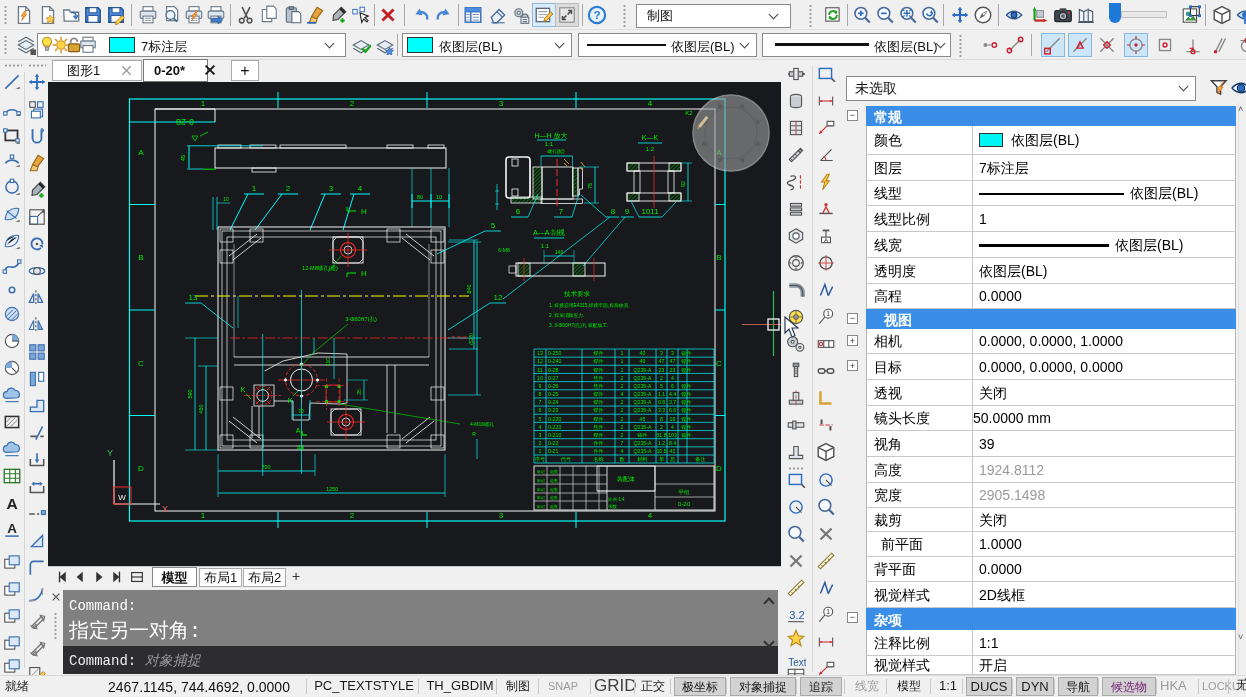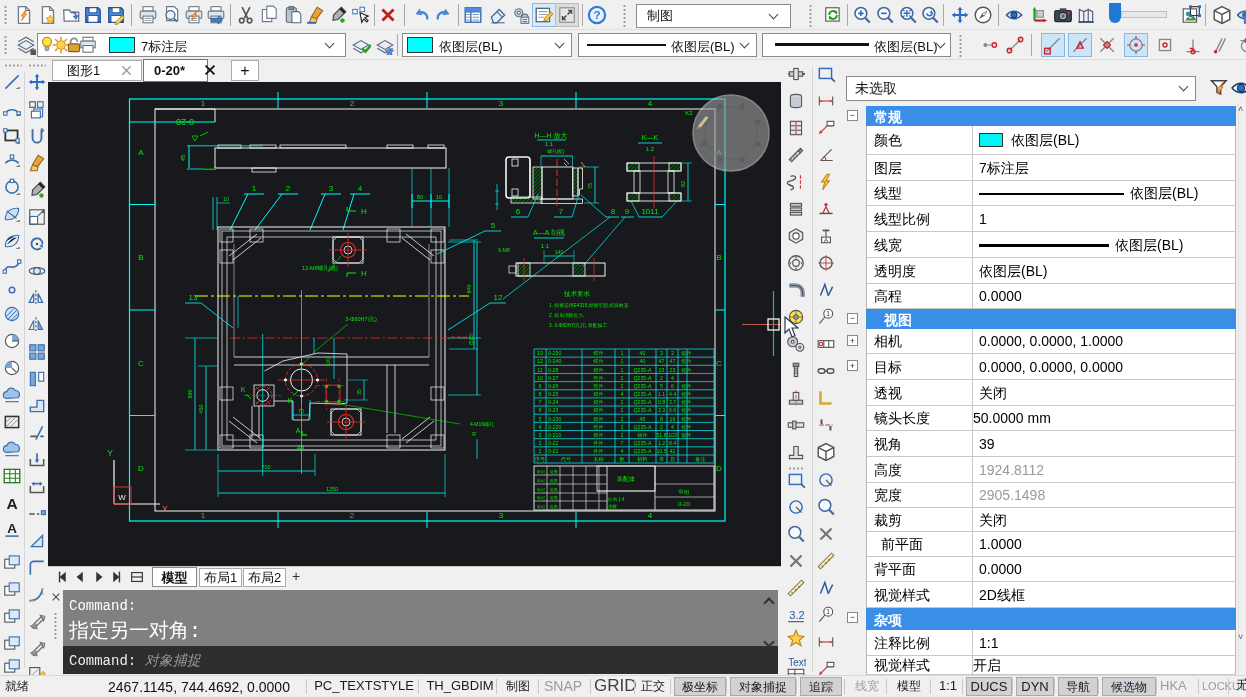--- a/index.html
+++ b/index.html
@@ -832,21 +832,21 @@
 <div class="abs" style="left:972px;top:532px;width:264px;height:25px;background:#fff;border-left:1px solid #c8c8c8;border-bottom:1px solid #c8c8c8;border-right:1px solid #b5b5b5;font-size:14px;line-height:25px;padding-left:6px;color:#000;white-space:nowrap;overflow:hidden">1.0000</div>
 <div class="abs" style="left:866px;top:557px;width:106px;height:25px;background:#fff;border-left:1px solid #b5b5b5;border-bottom:1px solid #c8c8c8;font-size:14px;line-height:25px;padding-left:7px;color:#000;white-space:nowrap;overflow:hidden">背平面</div>
 <div class="abs" style="left:972px;top:557px;width:264px;height:25px;background:#fff;border-left:1px solid #c8c8c8;border-bottom:1px solid #c8c8c8;border-right:1px solid #b5b5b5;font-size:14px;line-height:25px;padding-left:6px;color:#000;white-space:nowrap;overflow:hidden">0.0000</div>
 <div class="abs" style="left:866px;top:582px;width:106px;height:26px;background:#fff;border-left:1px solid #b5b5b5;border-bottom:1px solid #c8c8c8;font-size:14px;line-height:26px;padding-left:7px;color:#000;white-space:nowrap;overflow:hidden">视觉样式</div>
 <div class="abs" style="left:972px;top:582px;width:264px;height:26px;background:#fff;border-left:1px solid #c8c8c8;border-bottom:1px solid #c8c8c8;border-right:1px solid #b5b5b5;font-size:14px;line-height:26px;padding-left:6px;color:#000;white-space:nowrap;overflow:hidden">2D线框</div>
 <div class="abs" style="left:866px;top:608px;width:370px;height:22px;background:#3a8ee8;color:#fff;font-weight:bold;font-size:14px;line-height:22px;padding-left:7px;border:1px solid #3a8ee8">杂项</div>
 <div class="abs" style="left:847px;top:612px;width:11px;height:11px;border:1px solid #888;background:#fff;font-size:9px;line-height:9px;text-align:center;color:#333">−</div>
 <div class="abs" style="left:866px;top:630px;width:106px;height:26px;background:#fff;border-left:1px solid #b5b5b5;border-bottom:1px solid #c8c8c8;font-size:14px;line-height:26px;padding-left:7px;color:#000;white-space:nowrap;overflow:hidden">注释比例</div>
 <div class="abs" style="left:972px;top:630px;width:264px;height:26px;background:#fff;border-left:1px solid #c8c8c8;border-bottom:1px solid #c8c8c8;border-right:1px solid #b5b5b5;font-size:14px;line-height:26px;padding-left:6px;color:#000;white-space:nowrap;overflow:hidden">1:1</div>
 <div class="abs" style="left:866px;top:656px;width:106px;height:19px;background:#fff;border-left:1px solid #b5b5b5;border-bottom:1px solid #c8c8c8;font-size:14px;line-height:19px;padding-left:7px;color:#000;white-space:nowrap;overflow:hidden">视觉样式</div>
-<div class="abs" style="left:972px;top:656px;width:264px;height:19px;background:#fff;border-left:1px solid #c8c8c8;border-bottom:1px solid #c8c8c8;border-right:1px solid #b5b5b5;font-size:14px;line-height:19px;color:#000;white-space:nowrap;overflow:hidden">开启</div>
+<div class="abs" style="left:972px;top:656px;width:264px;height:19px;background:#fff;border-left:1px solid #c8c8c8;border-bottom:1px solid #c8c8c8;border-right:1px solid #b5b5b5;font-size:14px;line-height:19px;padding-left:6px;color:#000;white-space:nowrap;overflow:hidden">开启</div>
 <div class="abs" style="left:1238px;top:103px;width:8px;height:572px;background:#f0f0f0;border-left:1px solid #e0e0e0"></div>
 <div class="abs" style="left:1238px;top:104px;font-size:9px;color:#555">˄</div>
 <div class="abs" style="left:1238px;top:632px;font-size:9px;color:#555">˅</div>
 <svg class="abs" style="left:48px;top:82px;z-index:5" width="733" height="484" viewBox="0 0 733 484">
     <rect x="0" y="0" width="733" height="484" fill="#17191c"></rect>
     <g transform="translate(0,2)" stroke-width="1">
       <rect x="81.5" y="15" width="595.5" height="422" fill="none" stroke="#00fbfb" stroke-width="1.2"></rect>
       <rect x="107" y="25" width="560" height="402" fill="none" stroke="#f6f6f6" stroke-width="1"></rect>
       <line x1="107" y1="25" x2="167" y2="25" stroke="#f6f6f6" stroke-width="1"></line>
       <line x1="167" y1="25" x2="167" y2="38" stroke="#f6f6f6" stroke-width="1"></line>
@@ -1370,33 +1370,33 @@
   </svg>
 <div class="dots" style="left:53px;top:612px;height:28px"></div>
 <div class="abs" style="left:765px;top:599px;width:8px;height:8px;border-left:2px solid #333;border-top:2px solid #333;transform:rotate(45deg)"></div>
 <div class="abs" style="left:765px;top:638px;width:8px;height:8px;border-right:2px solid #333;border-bottom:2px solid #333;transform:rotate(45deg)"></div>
 <div class="abs" style="left:0;top:675px;width:1246px;height:22px;background:#f0f0f0;border-top:1px solid #d8d8d8;z-index:40"></div>
 <div class="abs" style="left:0px;top:677px;width:34px;height:19px;font-size:12px;color:#1a1a1a;text-align:center;line-height:18px;white-space:nowrap;z-index:41">就绪</div>
 <div class="abs" style="left:108px;top:679px;font-size:14px;color:#111;z-index:41">2467.1145, 744.4692, 0.0000</div>
 <div class="abs" style="left:310px;top:677px;width:108px;height:19px;font-size:13px;color:#1a1a1a;text-align:center;line-height:18px;white-space:nowrap;z-index:41">PC_TEXTSTYLE</div>
 <div class="abs" style="left:422px;top:677px;width:76px;height:19px;font-size:13px;color:#1a1a1a;text-align:center;line-height:18px;white-space:nowrap;z-index:41">TH_GBDIM</div>
 <div class="abs" style="left:500px;top:677px;width:36px;height:19px;font-size:12px;color:#1a1a1a;text-align:center;line-height:18px;white-space:nowrap;z-index:41">制图</div>
-<div class="abs" style="left:542px;top:677px;width:42px;height:19px;font-size:14px;color:#9b9b9b;text-align:center;line-height:18px;white-space:nowrap;z-index:41">SNAP</div>
+<div class="abs" style="left:542px;top:677px;width:42px;height:19px;font-size:11px;color:#9b9b9b;text-align:center;line-height:18px;white-space:nowrap;z-index:41">SNAP</div>
 <div class="abs" style="left:594px;top:677px;width:42px;height:19px;font-size:17px;color:#404040;text-align:center;line-height:18px;white-space:nowrap;z-index:41">GRID</div>
 <div class="abs" style="left:638px;top:677px;width:30px;height:19px;font-size:12px;color:#1a1a1a;text-align:center;line-height:18px;white-space:nowrap;z-index:41">正交</div>
 <div class="abs" style="left:674px;top:677px;width:52px;height:19px;background:#d2d2d2;border:1px solid #aaa;font-size:12px;color:#1a1a1a;text-align:center;line-height:18px;white-space:nowrap;z-index:41">极坐标</div>
 <div class="abs" style="left:730px;top:677px;width:66px;height:19px;background:#d2d2d2;border:1px solid #aaa;font-size:12px;color:#1a1a1a;text-align:center;line-height:18px;white-space:nowrap;z-index:41">对象捕捉</div>
 <div class="abs" style="left:800px;top:677px;width:42px;height:19px;background:#d2d2d2;border:1px solid #aaa;font-size:12px;color:#1a1a1a;text-align:center;line-height:18px;white-space:nowrap;z-index:41">追踪</div>
 <div class="abs" style="left:848px;top:677px;width:38px;height:19px;font-size:12px;color:#9b9b9b;text-align:center;line-height:18px;white-space:nowrap;z-index:41">线宽</div>
 <div class="abs" style="left:890px;top:677px;width:38px;height:19px;font-size:12px;color:#1a1a1a;text-align:center;line-height:18px;white-space:nowrap;z-index:41">模型</div>
 <div class="abs" style="left:934px;top:677px;width:28px;height:19px;font-size:13px;color:#1a1a1a;text-align:center;line-height:18px;white-space:nowrap;z-index:41">1:1</div>
 <div class="abs" style="left:966px;top:677px;width:46px;height:19px;background:#d2d2d2;border:1px solid #aaa;font-size:13px;color:#1a1a1a;text-align:center;line-height:18px;white-space:nowrap;z-index:41">DUCS</div>
 <div class="abs" style="left:1016px;top:677px;width:38px;height:19px;background:#d2d2d2;border:1px solid #aaa;font-size:13px;color:#1a1a1a;text-align:center;line-height:18px;white-space:nowrap;z-index:41">DYN</div>
 <div class="abs" style="left:1058px;top:677px;width:40px;height:19px;background:#d2d2d2;border:1px solid #aaa;font-size:12px;color:#1a1a1a;text-align:center;line-height:18px;white-space:nowrap;z-index:41">导航</div>
-<div class="abs" style="left:1102px;top:677px;width:54px;height:19px;background:#d2d2d2;border:1px solid #aaa;font-size:12px;color:#0f172a;text-align:center;line-height:18px;white-space:nowrap;z-index:41">候选物</div>
+<div class="abs" style="left:1102px;top:677px;width:54px;height:19px;background:#d2d2d2;border:1px solid #aaa;font-size:12px;color:#701a75;text-align:center;line-height:18px;white-space:nowrap;z-index:41">候选物</div>
 <div class="abs" style="left:1160px;top:677px;width:38px;height:19px;font-size:13px;color:#9b9b9b;text-align:left;line-height:18px;white-space:nowrap;z-index:41">HKA</div>
 <div class="abs" style="left:1202px;top:677px;width:40px;height:19px;font-size:11px;color:#9b9b9b;text-align:center;line-height:18px;white-space:nowrap;z-index:41">LOCKUI</div>
 <div class="abs" style="left:1236px;top:677px;font-size:12px;color:#1a1a1a;z-index:41">无</div>
 <div class="abs" style="left:1243px;top:676px;font-size:8px;color:#333;z-index:41">▼</div>
 <div class="abs" style="left:306px;top:679px;width:1px;height:15px;background:#c8c8c8;z-index:42"></div>
 <div class="abs" style="left:418px;top:679px;width:1px;height:15px;background:#c8c8c8;z-index:42"></div>
 <div class="abs" style="left:496px;top:679px;width:1px;height:15px;background:#c8c8c8;z-index:42"></div>
 <div class="abs" style="left:538px;top:679px;width:1px;height:15px;background:#c8c8c8;z-index:42"></div>
 <div class="abs" style="left:590px;top:679px;width:1px;height:15px;background:#c8c8c8;z-index:42"></div>
 <div class="abs" style="left:634px;top:679px;width:1px;height:15px;background:#c8c8c8;z-index:42"></div>

